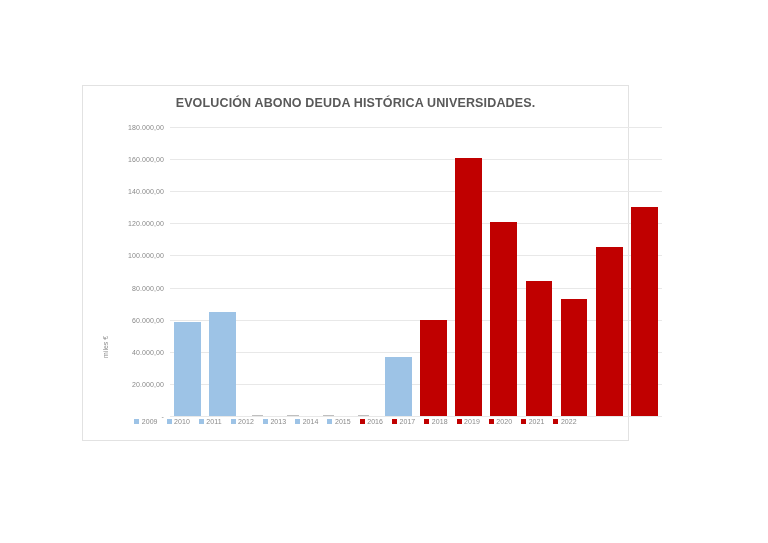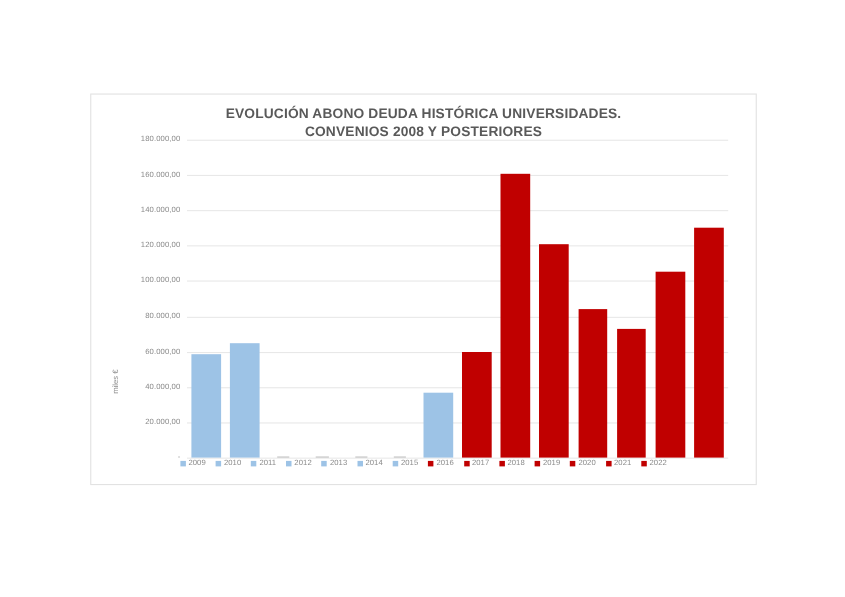--- a/index.html
+++ b/index.html
@@ -11,21 +11,21 @@
     height: 543px;
     background: #ffffff;
     font-family: "Liberation Sans", sans-serif;
     overflow: hidden;
   }
 
   #chart-frame {
     position: absolute;
     left: 82px;
     top: 85px;
-    width: 606px;
+    width: 547px;
     height: 356px;
     border: 1px solid #e2e2e2;
     background: #ffffff;
     box-sizing: border-box;
   }
 
   
   #chart-title {
     position: absolute;
     left: 0;
@@ -133,21 +133,20 @@
     letter-spacing: 0.05px;
   }
 </style>
 </head>
 <body>
 
 <div id="chart-frame">
 
   <div id="chart-title">
     <span class="line">EVOLUCIÓN ABONO DEUDA HISTÓRICA UNIVERSIDADES.</span>
-    <span class="line">CONVENIOS 2008 Y POSTERIORES</span>
   </div>
 
   <div id="y-axis-title">miles €</div>
 
   <div id="plot-area">
     <div id="grid-layer">
         <div class="gridline" style="top: 0%;"></div>
         <div class="gridline" style="top: 11.1111%;"></div>
         <div class="gridline" style="top: 22.2222%;"></div>
         <div class="gridline" style="top: 33.3333%;"></div>

